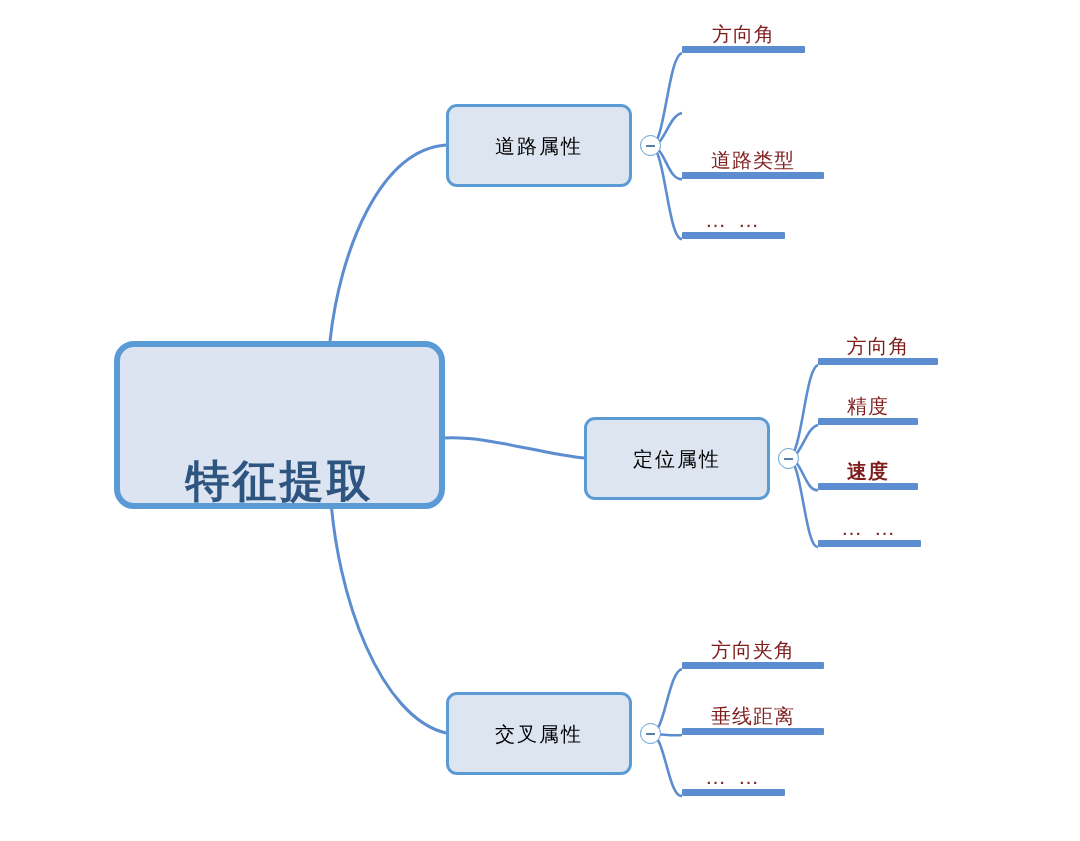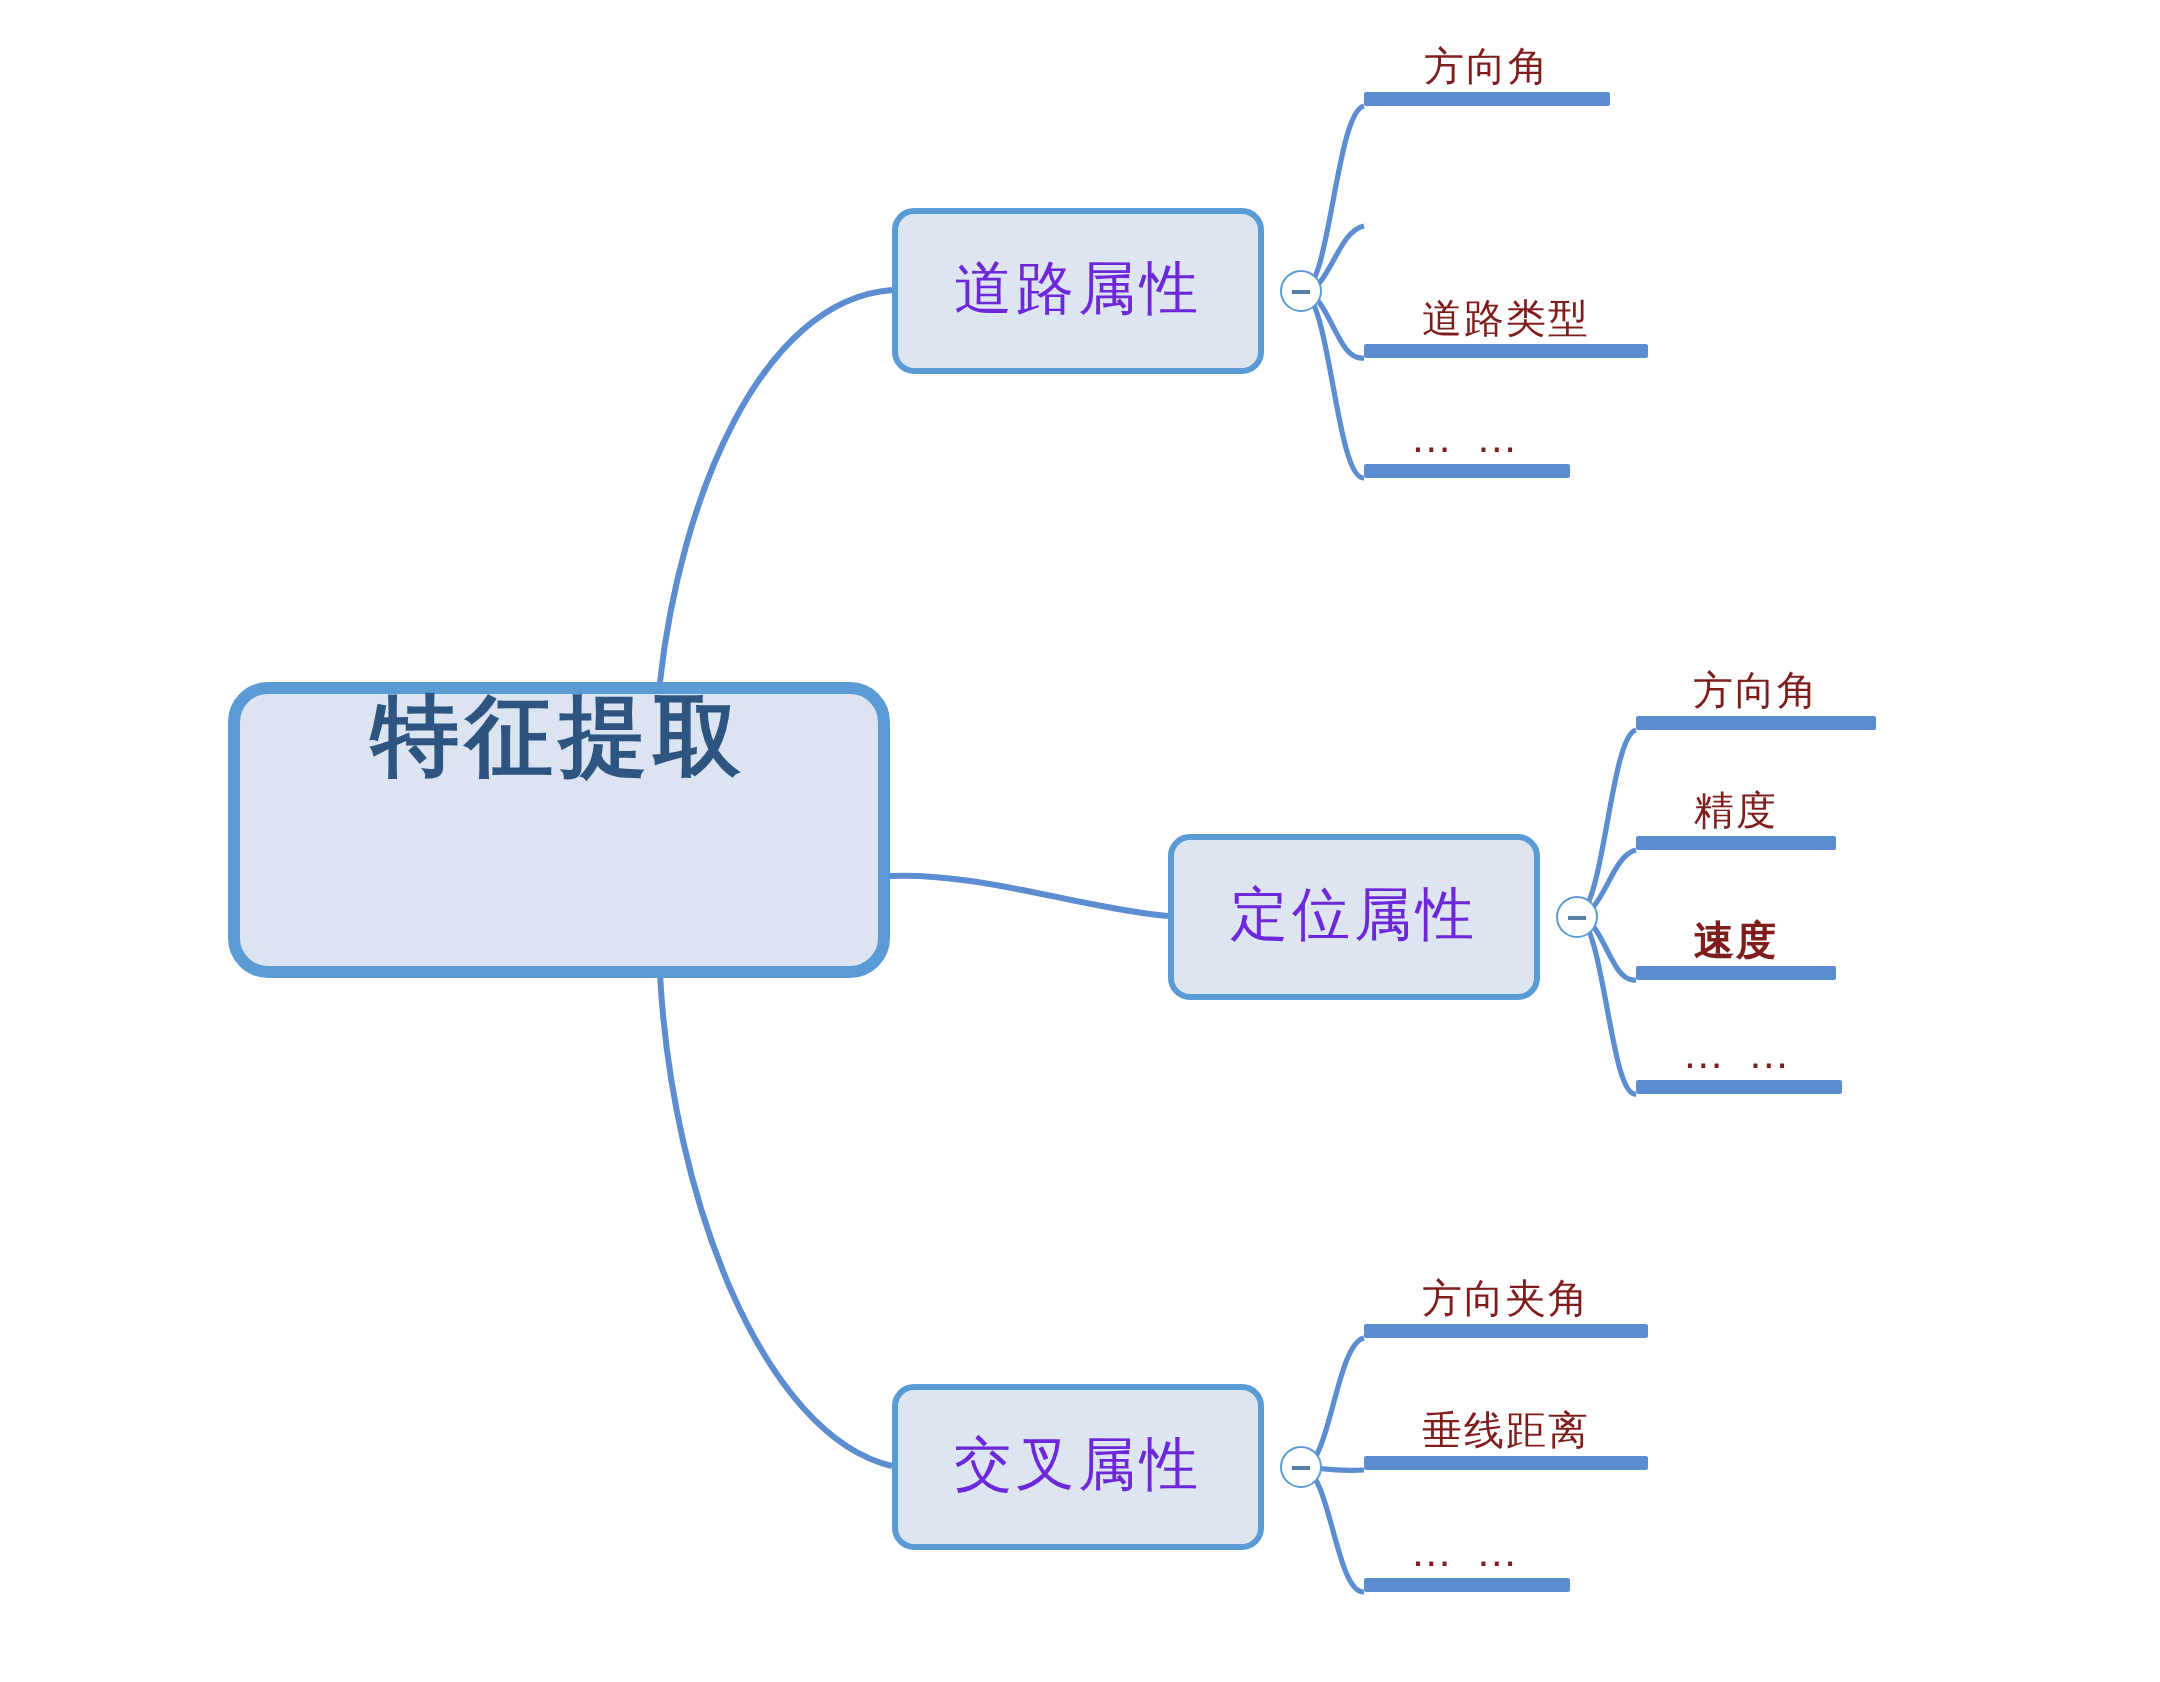--- a/index.html
+++ b/index.html
@@ -25,27 +25,27 @@
     height: 841px;
     pointer-events: none;
   }
 
   
   .root-node {
     position: absolute;
     left: 114px;
     top: 341px;
     width: 331px;
-    height: 148px;
+    height: 168px;
     box-sizing: border-box;
     background: #dbe4f0;
     border: 6px solid #5b9bd5;
     border-radius: 20px;
     display: flex;
-    align-items: flex-start;
+    align-items: flex-end;
     justify-content: center;
     z-index: 3;
   }
   .root-label {
     font-size: 44px;
     font-weight: bold;
     color: #2e5580;
     letter-spacing: 3px;
     line-height: 1;
   }
@@ -56,22 +56,22 @@
     box-sizing: border-box;
     background: #dde5f0;
     border: 3px solid #5b9bd5;
     border-radius: 11px;
     display: flex;
     align-items: center;
     justify-content: center;
     z-index: 3;
   }
   .branch-label {
-    font-size: 29px;
-    color: #6d28d9;
+    font-size: 20px;
+    color: #000000;
     letter-spacing: 2px;
     line-height: 1;
   }
 
   
   .collapse-toggle {
     position: absolute;
     width: 21px;
     height: 21px;
     box-sizing: border-box;

